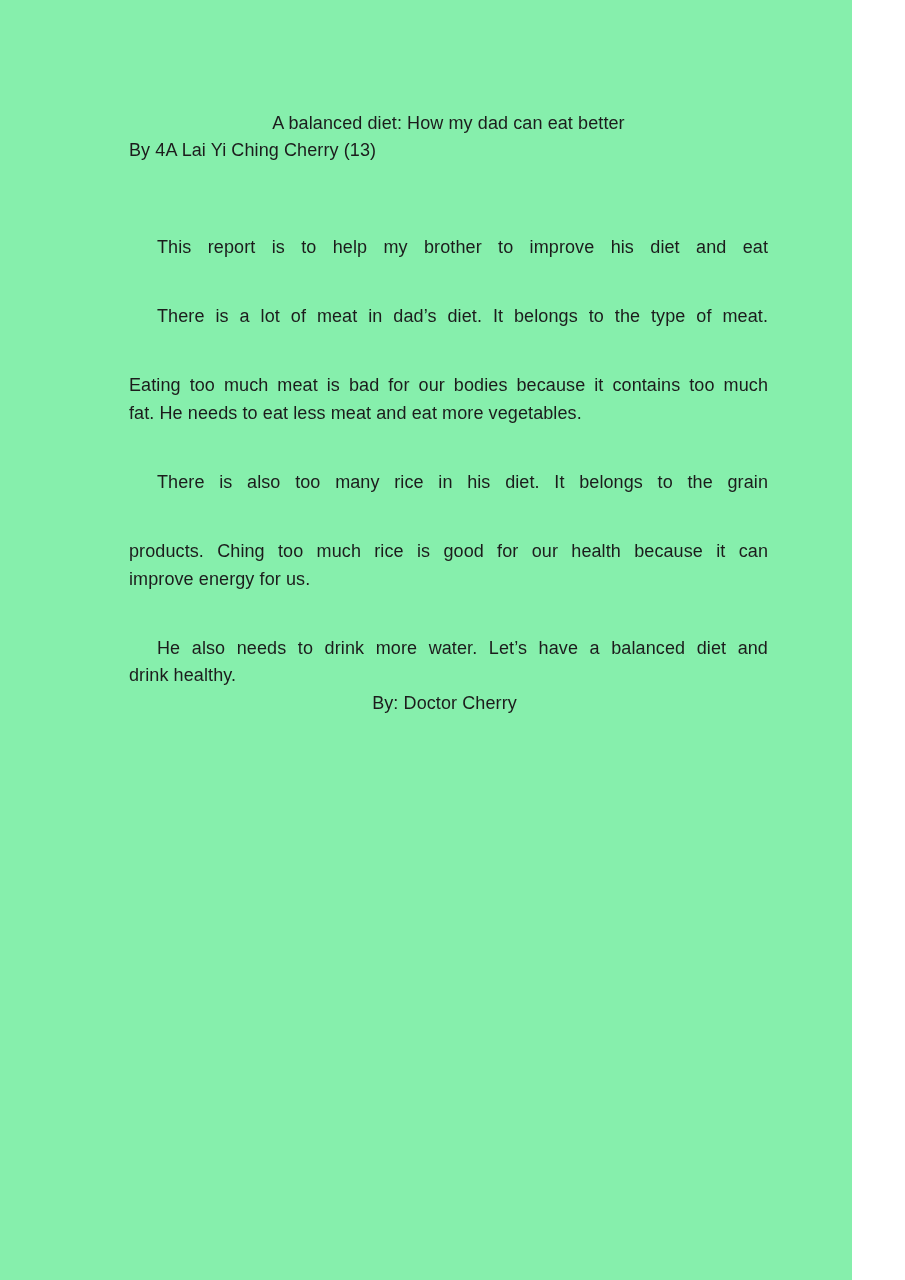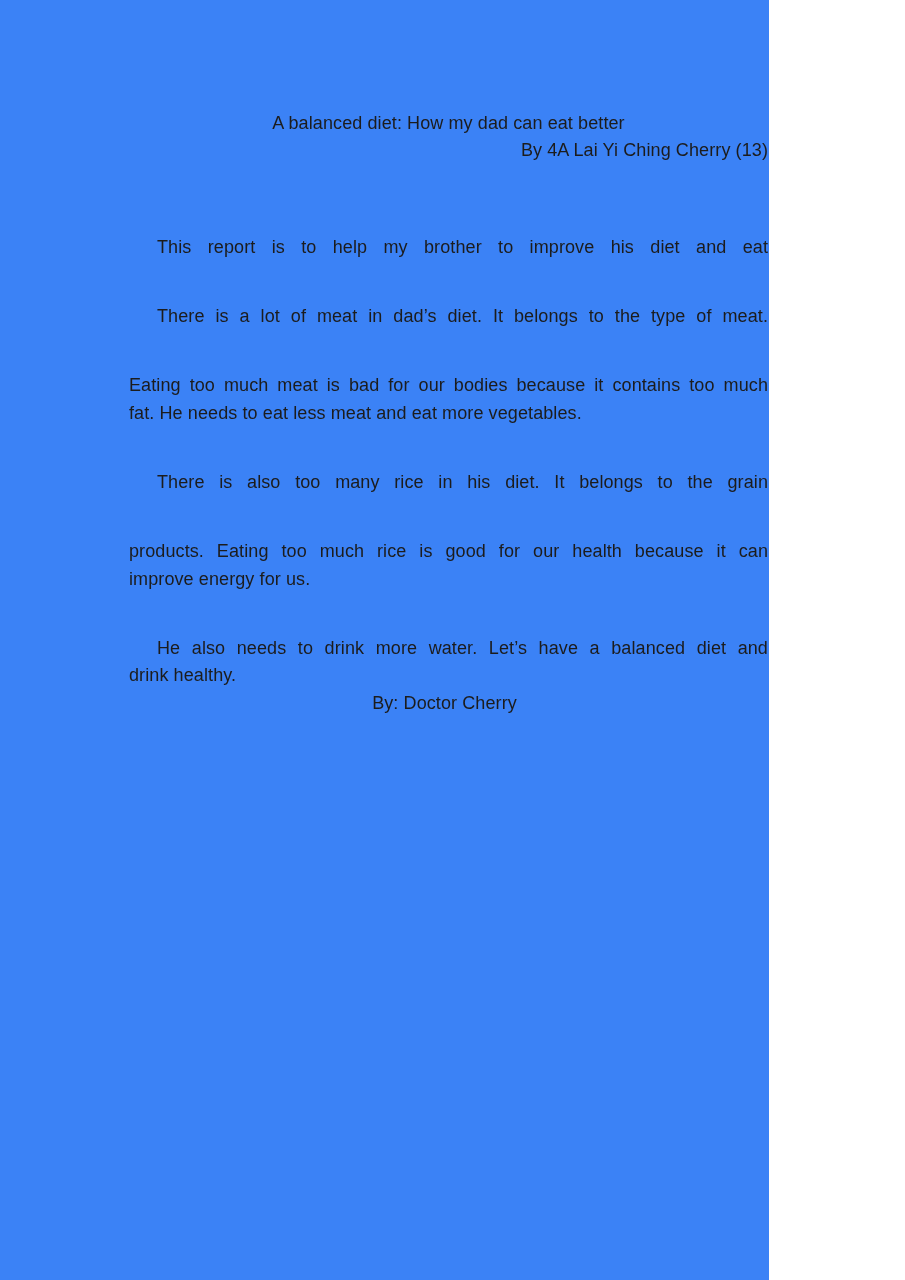--- a/index.html
+++ b/index.html
@@ -2,39 +2,39 @@
 <html><head>
 <meta charset="utf-8">
 <style>
   html, body {
     margin: 0;
     padding: 0;
     background: #ffffff;
   }
   .page {
     position: relative;
-    width: 769px;
+    width: 852px;
     height: 1280px;
-    background: #3b82f6;
+    background: #86efac;
     overflow: hidden;
     font-family: "Liberation Sans", "DejaVu Sans", sans-serif;
   }
   .textblock {
     position: absolute;
     left: 129px;
     top: 110px;
     width: 639px;
     font-size: 18px;
     line-height: 27.3px;
     color: #1c1c1c;
     letter-spacing: 0.1px;
   }
   .line { min-height: 27.3px; }
   .title-line { text-align: center; }
-  .byline-line { text-align: right; }
+  .byline-line { }
   .spacer-line { height: 27.3px; }
   .justify {
     text-align: justify;
     text-align-last: justify;
     margin-top: 42px;
   }
   .indent { text-indent: 28px; }
   .signoff-line {
     text-align: center;
     padding-right: 8px;
@@ -56,21 +56,21 @@
 
 
     <div class="line justify indent">There is a lot of meat in dad’s diet. It belongs to the type of meat.</div>
 
     <div class="line justify">Eating too much meat is bad for our bodies because it contains too much</div>
 
     <div class="line">fat. He needs to eat less meat and eat more vegetables.</div>
 
     <div class="line justify indent">There is also too many rice in his diet. It belongs to the grain</div>
 
-    <div class="line justify">products. Eating too much rice is good for our health because it can</div>
+    <div class="line justify">products. Ching too much rice is good for our health because it can</div>
 
     <div class="line">improve energy for us.</div>
 
     <div class="line justify indent">He also needs to drink more water. Let’s have a balanced diet and</div>
 
     <div class="line">drink healthy.</div>
 
     <div class="line signoff-line">By: Doctor Cherry</div>
 
   </div>

